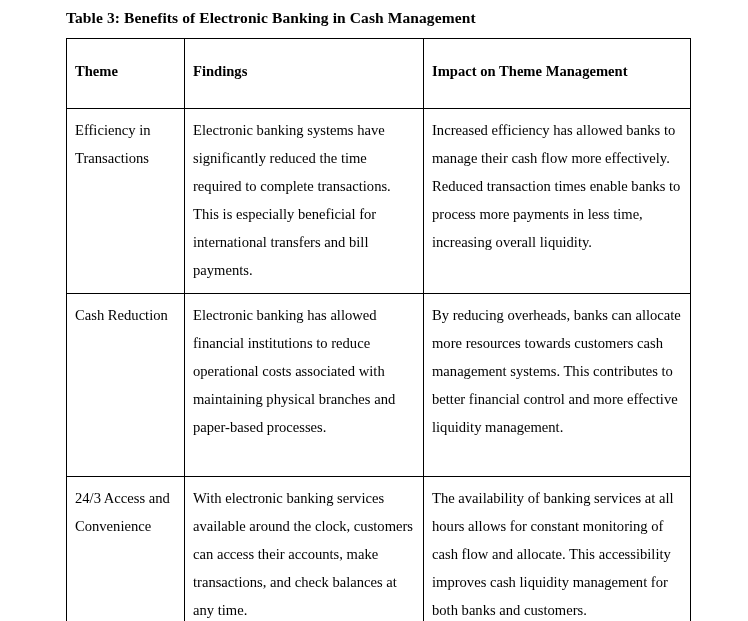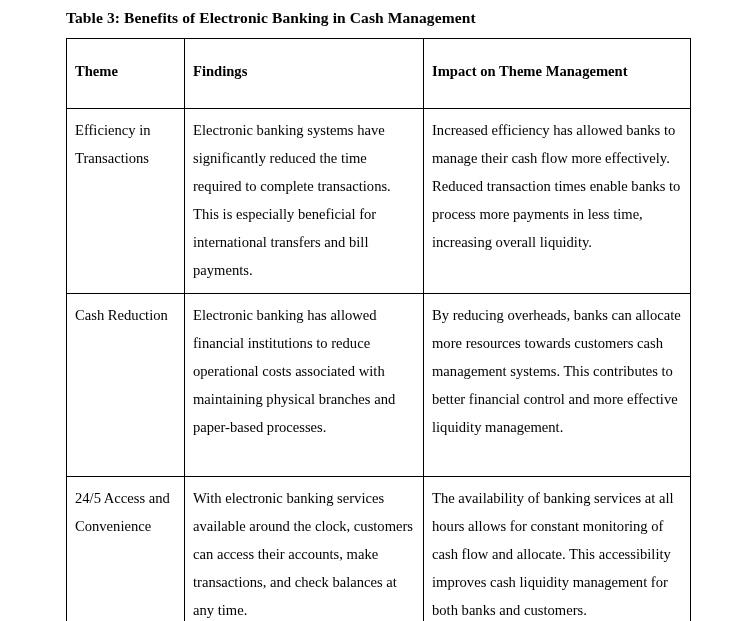--- a/index.html
+++ b/index.html
@@ -135,21 +135,21 @@
           </td>
           <td class="body-cell">
             <span class="cell-text">Electronic banking has allowed financial institutions to reduce operational costs associated with maintaining physical branches and paper-based processes.</span>
           </td>
           <td class="body-cell">
             <span class="cell-text">By reducing overheads, banks can allocate more resources towards customers cash management systems. This contributes to better financial control and more effective liquidity management.</span>
           </td>
         </tr>
         <tr class="row-2">
           <td class="theme-cell">
-            <span class="theme-text">24/5 Access and Convenience</span>
+            <span class="theme-text">24/3 Access and Convenience</span>
           </td>
           <td class="body-cell">
             <span class="cell-text">With electronic banking services available around the clock, customers can access their accounts, make transactions, and check balances at any time.</span>
           </td>
           <td class="body-cell">
             <span class="cell-text">The availability of banking services at all hours allows for constant monitoring of cash flow and allocate. This accessibility improves cash liquidity management for both banks and customers.</span>
           </td>
         </tr>
       </tbody>
     </table>

